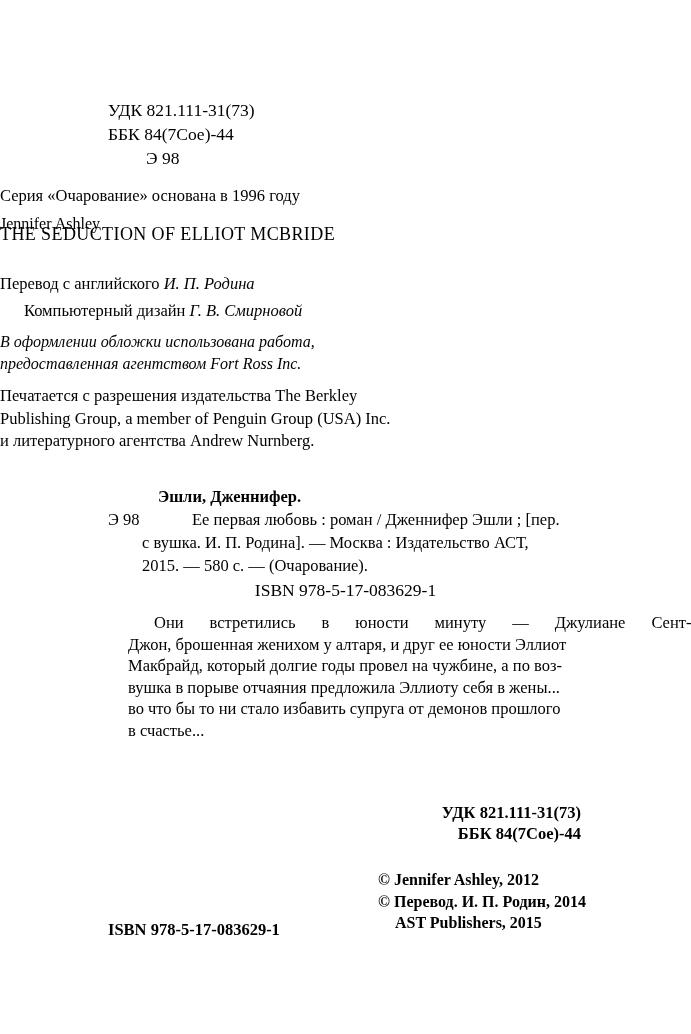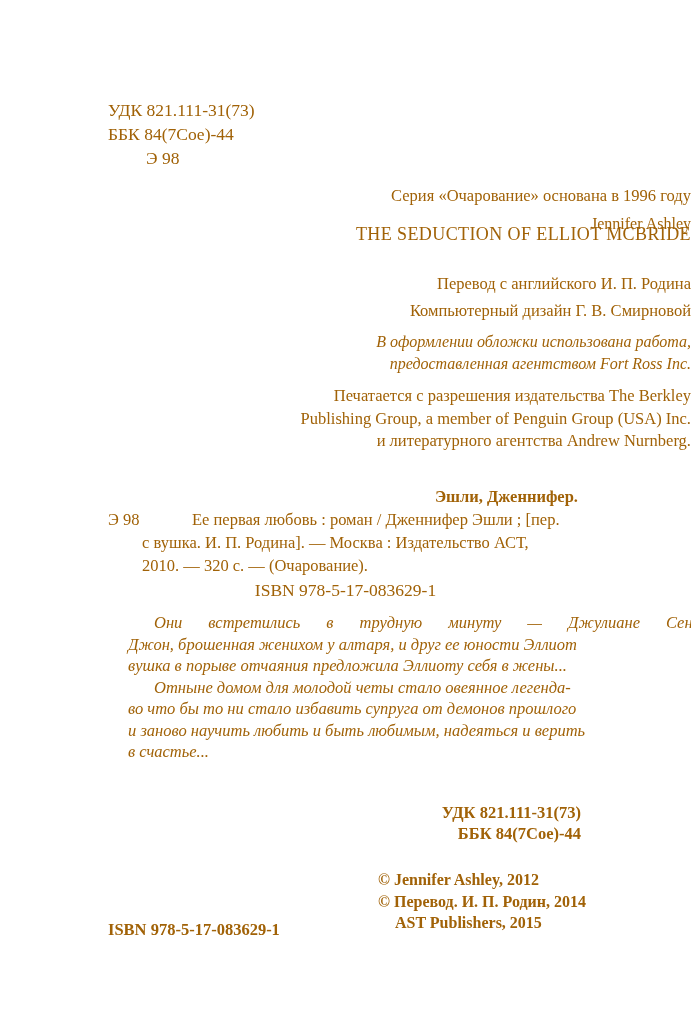--- a/index.html
+++ b/index.html
@@ -7,21 +7,21 @@
     margin: 0;
     padding: 0;
     background: #ffffff;
   }
   .page {
     position: relative;
     width: 691px;
     height: 1034px;
     background: #ffffff;
     font-family: "Liberation Serif", "DejaVu Serif", serif;
-    color: #a16207;
+    color: #000000;
     overflow: hidden;
   }
 
   
   .udk-block {
     position: absolute;
     left: 108px;
     top: 98px;
     font-size: 17.5px;
     line-height: 24px;
@@ -30,21 +30,21 @@
   .udk-block .code-indent {
     display: block;
     padding-left: 38px;
   }
 
   
   .centered-block {
     position: absolute;
     left: 0;
     right: 0;
-    text-align: right;
+    text-align: left;
   }
   .series-line {
     top: 185px;
     font-size: 16.5px;
     line-height: 22px;
   }
   .author-en {
     top: 213px;
     font-size: 16px;
     line-height: 22px;
@@ -60,20 +60,21 @@
     font-size: 16.5px;
     line-height: 24px;
   }
   .designer {
     top: 299px;
     font-size: 16.5px;
     line-height: 24px;
     margin-left: 24px;
   }
   .italic-name {
+    font-style: italic;
   }
   .cover-credit {
     top: 331px;
     font-size: 16px;
     line-height: 22px;
     font-style: italic;
   }
   .permission {
     top: 385px;
     font-size: 16.5px;
@@ -92,21 +93,20 @@
     left: 108px;
     top: 485px;
     width: 470px;
     font-size: 16.5px;
     line-height: 23px;
   }
   .catalog-author {
     font-weight: bold;
     padding-left: 50px;
     display: block;
-    text-align: right;
   }
   .catalog-body {
     position: relative;
     display: block;
     padding-left: 34px;
     text-indent: 50px;
   }
   .catalog-code {
     position: absolute;
     left: 0;
@@ -119,21 +119,20 @@
   .annotation {
     position: absolute;
     left: 128px;
     top: 612px;
     width: 434px;
     font-size: 16.5px;
     line-height: 21.5px;
   }
   .annotation p {
     margin: 0;
-    font-style: italic;
   }
   .annotation .ln {
     display: block;
     white-space: nowrap;
   }
   .annotation .ln.just {
     display: flex;
     justify-content: space-between;
   }
   .annotation .ln.indent {
@@ -219,45 +218,44 @@
 
   <div class="catalog">
     <span class="catalog-author">Эшли, Дженнифер.</span>
     <span class="catalog-body">
       <span class="catalog-code">Э 98</span><span>Ее первая любовь : роман / Дженнифер Эшли ; [пер.</span>
     </span>
     <span class="catalog-body" style="text-indent:0;">
       <span>с вушка. И. П. Родина]. — Москва : Издательство АСТ,</span>
     </span>
     <span class="catalog-body" style="text-indent:0;">
-      <span>2010. — 320 с. — (Очарование).</span>
+      <span>2015. — 580 с. — (Очарование).</span>
     </span>
   </div>
 
   <div class="centered-block isbn-center">ISBN 978-5-17-083629-1</div>
 
   <div class="annotation">
     <p>
       <span class="ln just indent">
         <span>Они</span>
         <span>встретились</span>
         <span>в</span>
-        <span>трудную</span>
+        <span>юности</span>
         <span>минуту</span>
         <span>—</span>
         <span>Джулиане</span>
         <span>Сент-</span>
       </span>
       <span class="ln">Джон, брошенная женихом у алтаря, и друг ее юности Эллиот</span>
+      <span class="ln">Макбрайд, который долгие годы провел на чужбине, а по воз-</span>
       <span class="ln">вушка в порыве отчаяния предложила Эллиоту себя в жены...</span>
     </p>
     <p>
-      <span class="ln indent">Отныне домом для молодой четы стало овеянное легенда-</span>
       <span class="ln">во что бы то ни стало избавить супруга от демонов прошлого</span>
-      <span class="ln">и заново научить любить и быть любимым, надеяться и верить</span>
       <span class="ln">в счастье...</span>
     </p>
   </div>
 
   <div class="udk-bottom">
     <span>УДК 821.111-31(73)</span><br>
     <span>ББК 84(7Сое)-44</span>
   </div>
 
   <div class="copyright">

